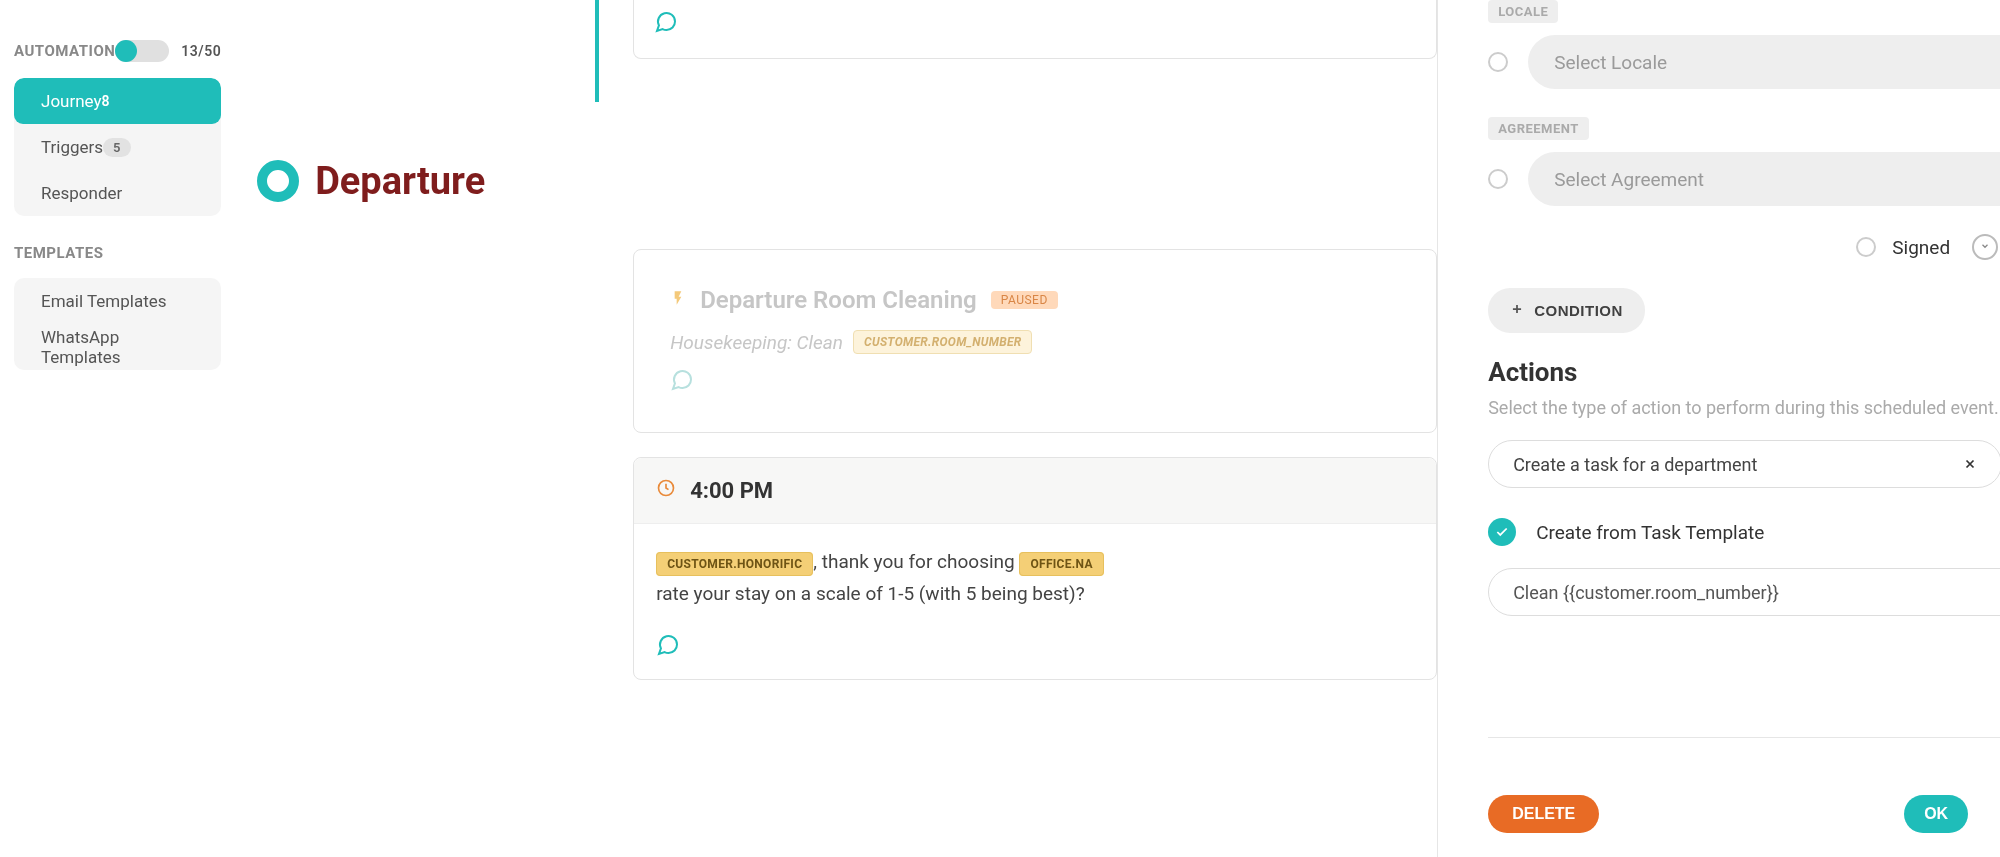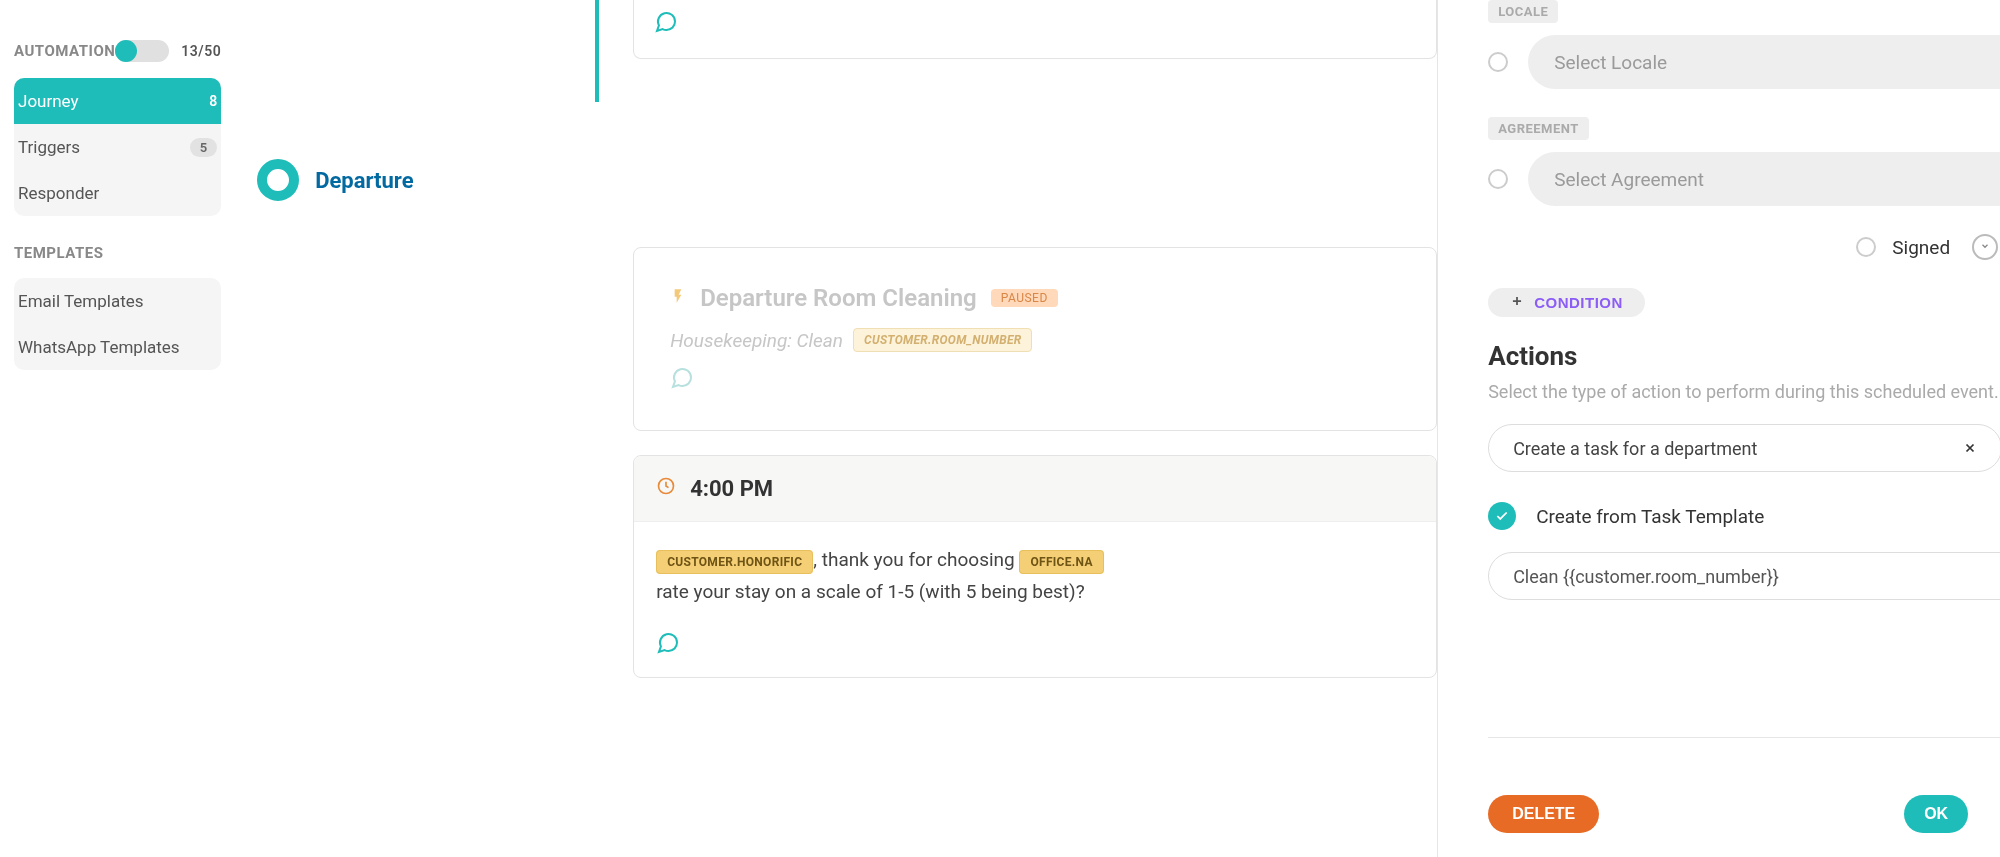--- a/index.html
+++ b/index.html
@@ -58,26 +58,26 @@
   .toggle-wrap { display: flex; align-items: center; }
   .nav-group {
     background: #f5f5f5;
     border-radius: 10px;
     overflow: hidden;
     margin-bottom: 10px;
   }
   .nav-item {
     display: flex;
     align-items: center;
-    justify-content: space-between;
     height: 46px;
-    padding: 0 4px;
+    padding: 0 27px;
     color: #555;
     font-size: 17px;
     cursor: pointer;
+    border-radius: 9px;
   }
   .nav-item.active {
     background: #1fbdb9;
     color: #fff;
   }
   .nav-badge {
     font-size: 14px;
     font-weight: 600;
   }
   .nav-badge.pill {
@@ -110,23 +110,23 @@
     margin-top: 100px;
   }
   .journey-circle {
     width: 42px; height: 42px;
     border: 10px solid #1fbdb9;
     border-radius: 50%;
     background: #fff;
     margin-right: 16px;
   }
   .journey-title {
-    font-size: 22px;
+    font-size: 38px;
     font-weight: 700;
-    color: #0369a1;
+    color: #7f1d1d;
   }
 
   .card {
     margin-left: 396px;
     width: 804px;
     border: 1px solid #e3e3e3;
     border-radius: 8px;
     background: #fff;
     margin-bottom: 24px;
   }
@@ -251,25 +251,25 @@
     border-radius:50%;
     display:flex; align-items:center; justify-content:center;
     margin-left: 6px;
   }
   .chev { font-size: 12px; color:#888; }
   .cond-btn {
     display:inline-flex; align-items:center; gap:10px;
     background:#eee;
     border:none;
     border-radius: 22px;
-    padding: 6px 22px;
+    padding: 14px 22px;
     font-size:15px;
     font-weight:700;
     letter-spacing:.5px;
-    color:#8b5cf6;
+    color:#404040;
     cursor:pointer;
   }
   .h2 {
     font-size: 26px;
     font-weight:700;
     color:#333;
     margin-top: 24px;
   }
   .subtle {
     color:#aaa;

